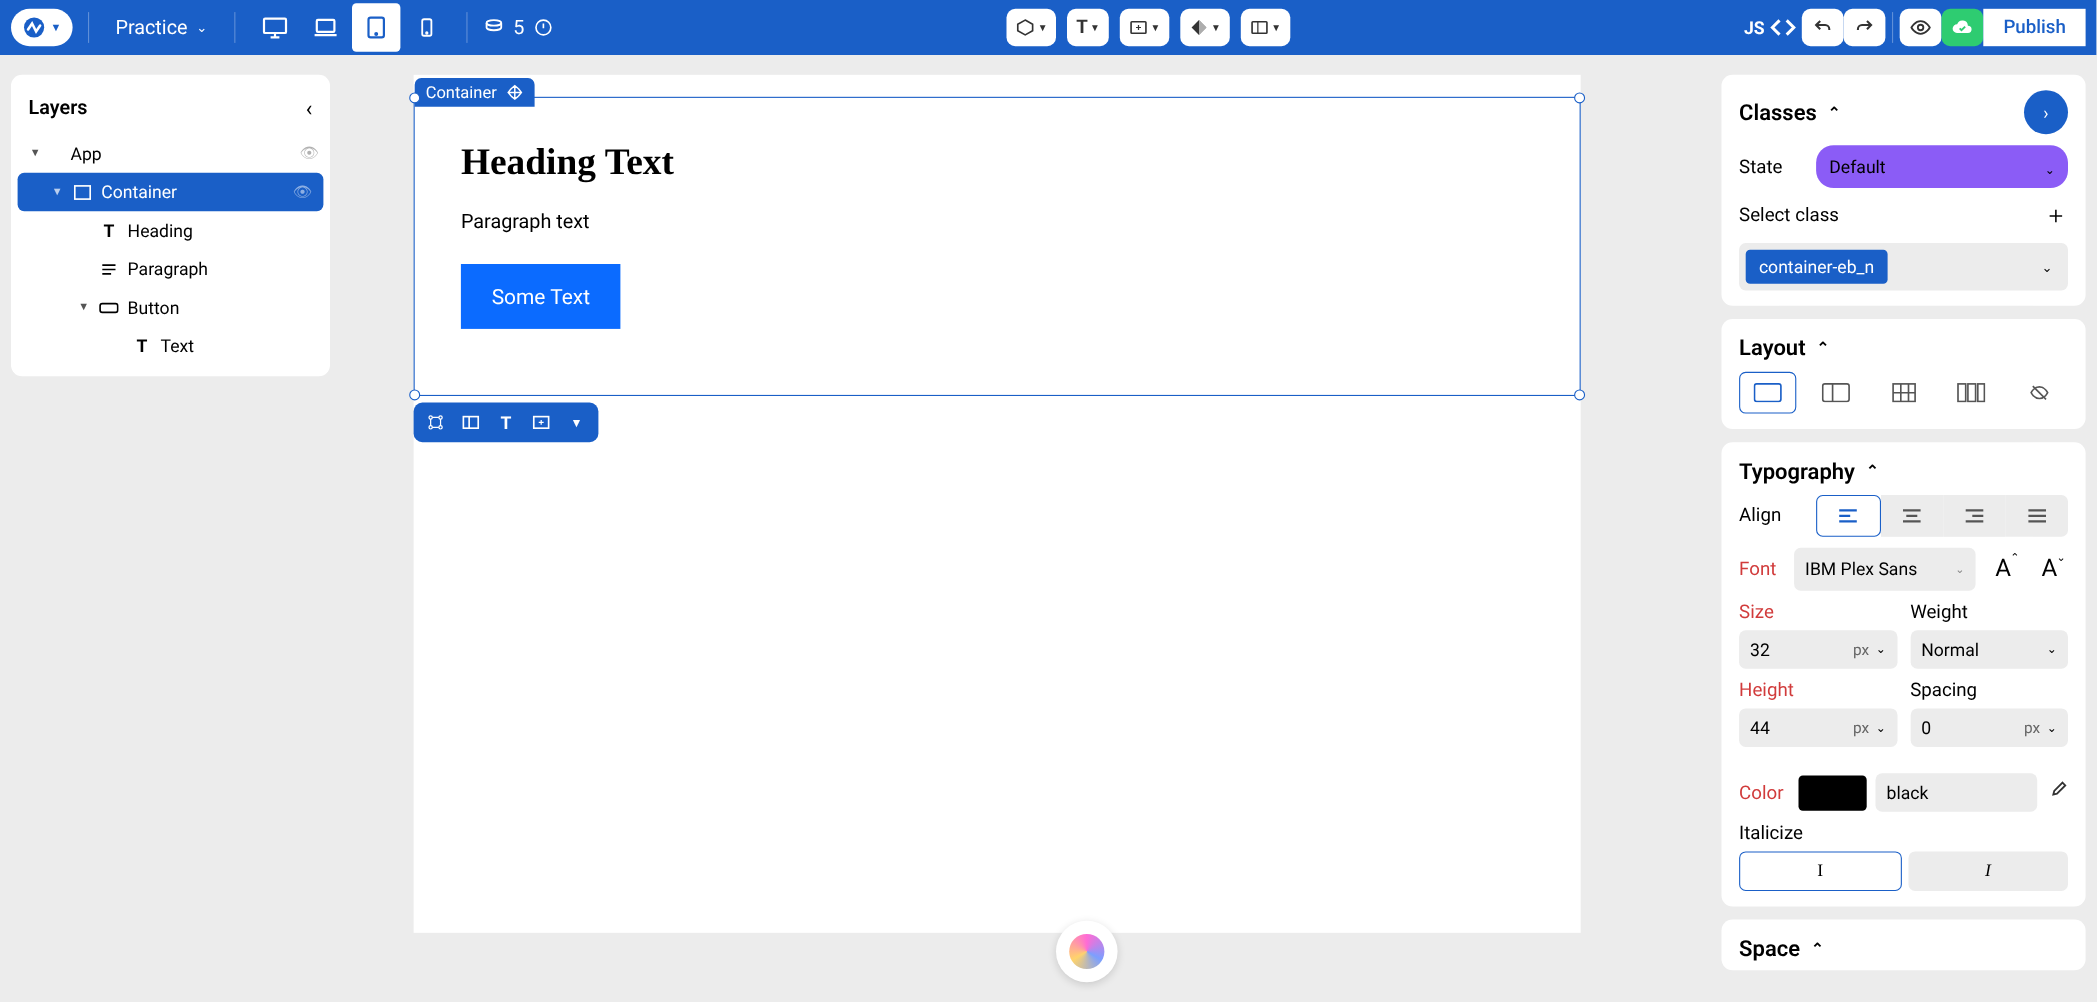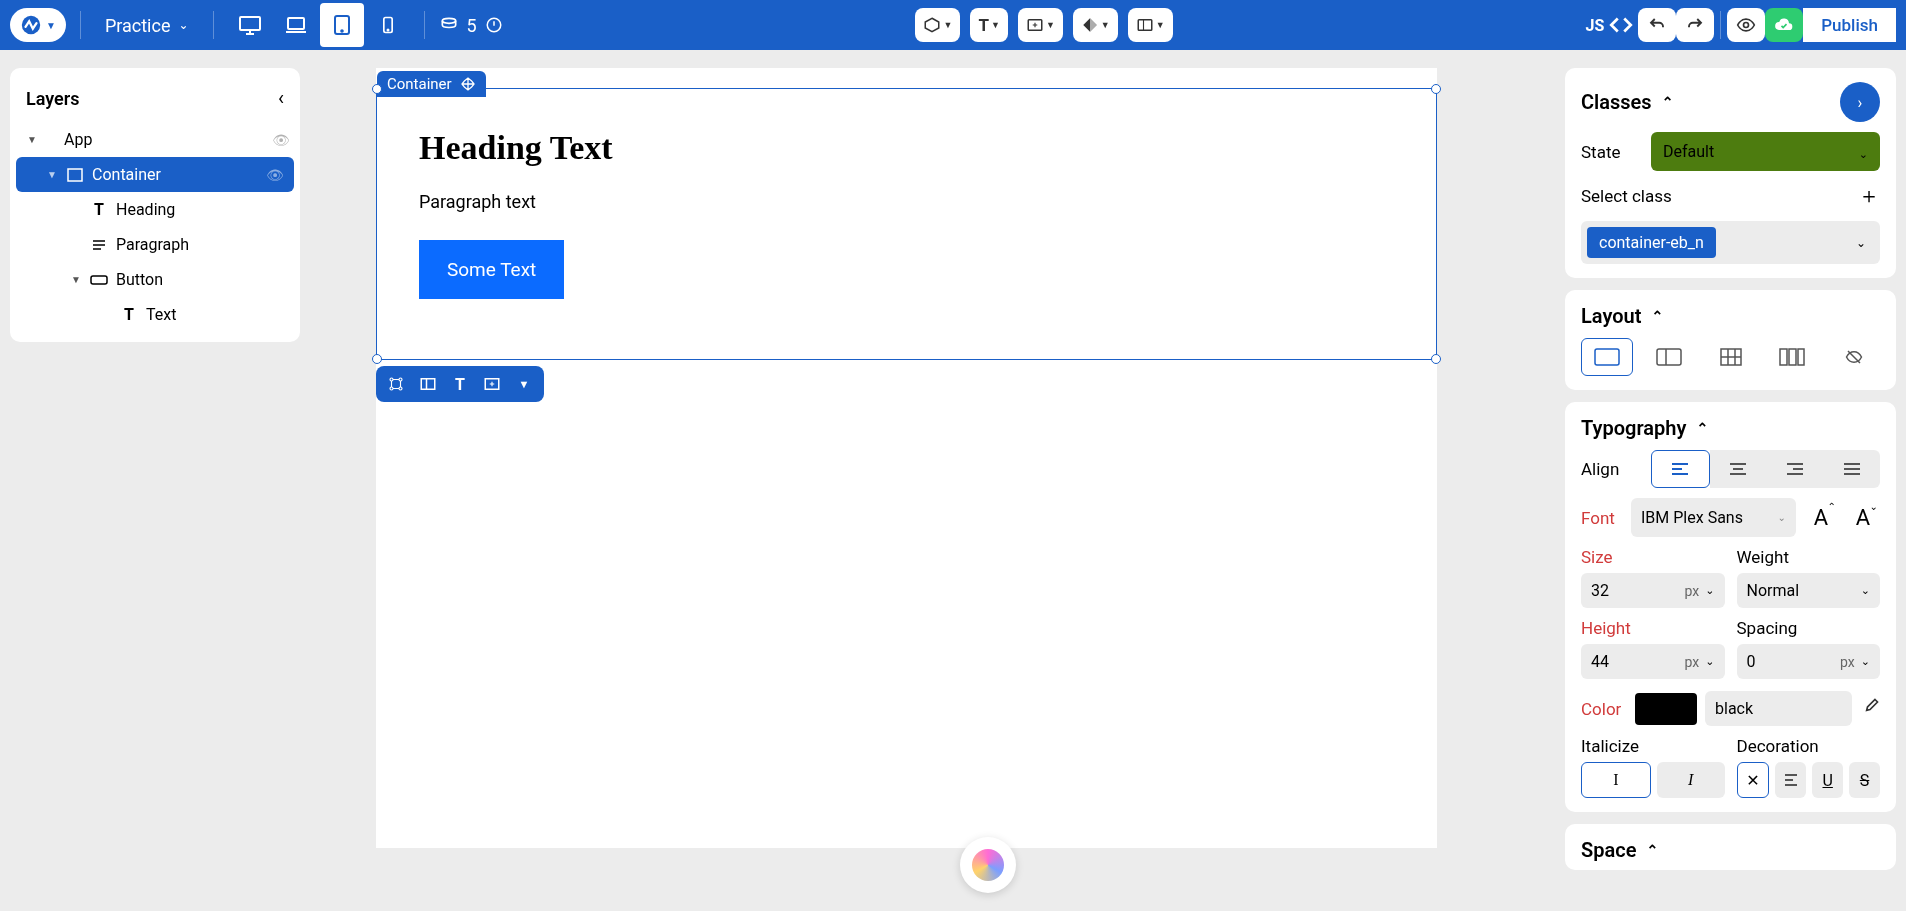--- a/index.html
+++ b/index.html
@@ -52,21 +52,21 @@
 
 .props{position:absolute;right:10px;top:68px;width:331px;display:flex;flex-direction:column;gap:12px}
 .panel{background:#fff;border-radius:10px;padding:14px 16px}
 .panel-head{display:flex;align-items:center;gap:10px;font-size:20px;font-weight:600;margin-bottom:10px}
 .panel-head .chev{font-size:14px}
 .classes-head{display:flex;align-items:center}
 .arrow-circle{width:40px;height:40px;background:#1a5fc7;border-radius:50%;color:#fff;display:flex;align-items:center;justify-content:center;margin-left:auto;cursor:pointer}
 .prop-row{display:flex;align-items:center;gap:10px;margin:10px 0}
 .prop-label{font-size:17px;min-width:60px}
 .prop-label.changed{color:#d13b3b}
-.select-box{flex:1;background:#4d7c0f;border-radius:6px;padding:10px 12px;display:flex;align-items:flex-end;justify-content:space-between;font-size:16px;cursor:pointer}
+.select-box{flex:1;background:#8b5cf6;border-radius:16px;padding:10px 12px;display:flex;align-items:flex-end;justify-content:space-between;font-size:16px;cursor:pointer}
 .class-chip-row{background:#ececec;border-radius:6px;padding:6px;display:flex;align-items:center}
 .class-chip{background:#1a5fc7;color:#fff;padding:6px 12px;border-radius:4px;font-size:16px}
 .plus{margin-left:auto;font-size:22px;cursor:pointer}
 .layout-opts{display:flex;gap:10px;justify-content:space-between;margin-top:6px}
 .layout-opt{width:54px;height:38px;display:flex;align-items:center;justify-content:center;border-radius:6px;cursor:pointer}
 .layout-opt.selected{border:1.5px solid #1a5fc7}
 .align-opts{display:flex;gap:0}
 .align-opt{flex:1;height:38px;background:#ececec;display:flex;align-items:center;justify-content:center;cursor:pointer}
 .align-opt:first-child{border-radius:6px 0 0 6px}
 .align-opt:last-child{border-radius:0 6px 6px 0}
@@ -450,53 +450,36 @@
       </div>
       <div class="col">
         <div class="prop-label" style="margin-bottom:6px">Spacing</div>
         <div class="input-unit">
             <span class="val">0</span>
             <span class="unit">px</span>
             <span style="font-size:11px">⌄</span>
           </div>
       </div>
     </div>
-    <div class="prop-row color-row" style="margin-top:12px">
+    <div class="prop-row color-row" style="margin-top:24px">
       <span class="prop-label changed" style="min-width:46px">Color</span>
       <div class="swatch"></div>
       <div class="color-input"><span>black</span></div>
       <span><svg width="20" height="20" viewBox="0 0 24 24" fill="none" stroke="#333" stroke-width="2">
             <path d="M18 3l3 3-9 9-4 1 1-4 9-9z"></path>
           </svg></span>
     </div>
     <div class="two-col" style="margin-top:10px">
       <div class="col">
         <div class="prop-label" style="margin-bottom:6px">Italicize</div>
         <div class="deco-opts">
           <div class="deco-opt selected" style="font-family:serif">I</div>
           <div class="deco-opt" style="font-style:italic;font-family:serif">I</div>
         </div>
       </div>
-      <div class="col">
-        <div class="prop-label" style="margin-bottom:6px">Decoration</div>
-        <div class="deco-opts">
-          <div class="deco-opt selected">✕</div>
-          <div class="deco-opt">
-              <svg width="16" height="14" viewBox="0 0 16 14" stroke="#555" stroke-width="2">
-                <path d="M2 2h12M2 7h8M2 12h12"></path>
-              </svg>
-            </div>
-          <div class="deco-opt">
-              <span style="text-decoration:underline">U</span>
-            </div>
-          <div class="deco-opt">
-              <span style="text-decoration:line-through">S</span>
-            </div>
-        </div>
-      </div>
     </div>
   </div>
 
   <div class="panel" style="padding-bottom:8px">
     <div class="panel-head" style="margin-bottom:0">
       <span>Space</span>
       <span class="chev">⌃</span>
     </div>
   </div>
 

